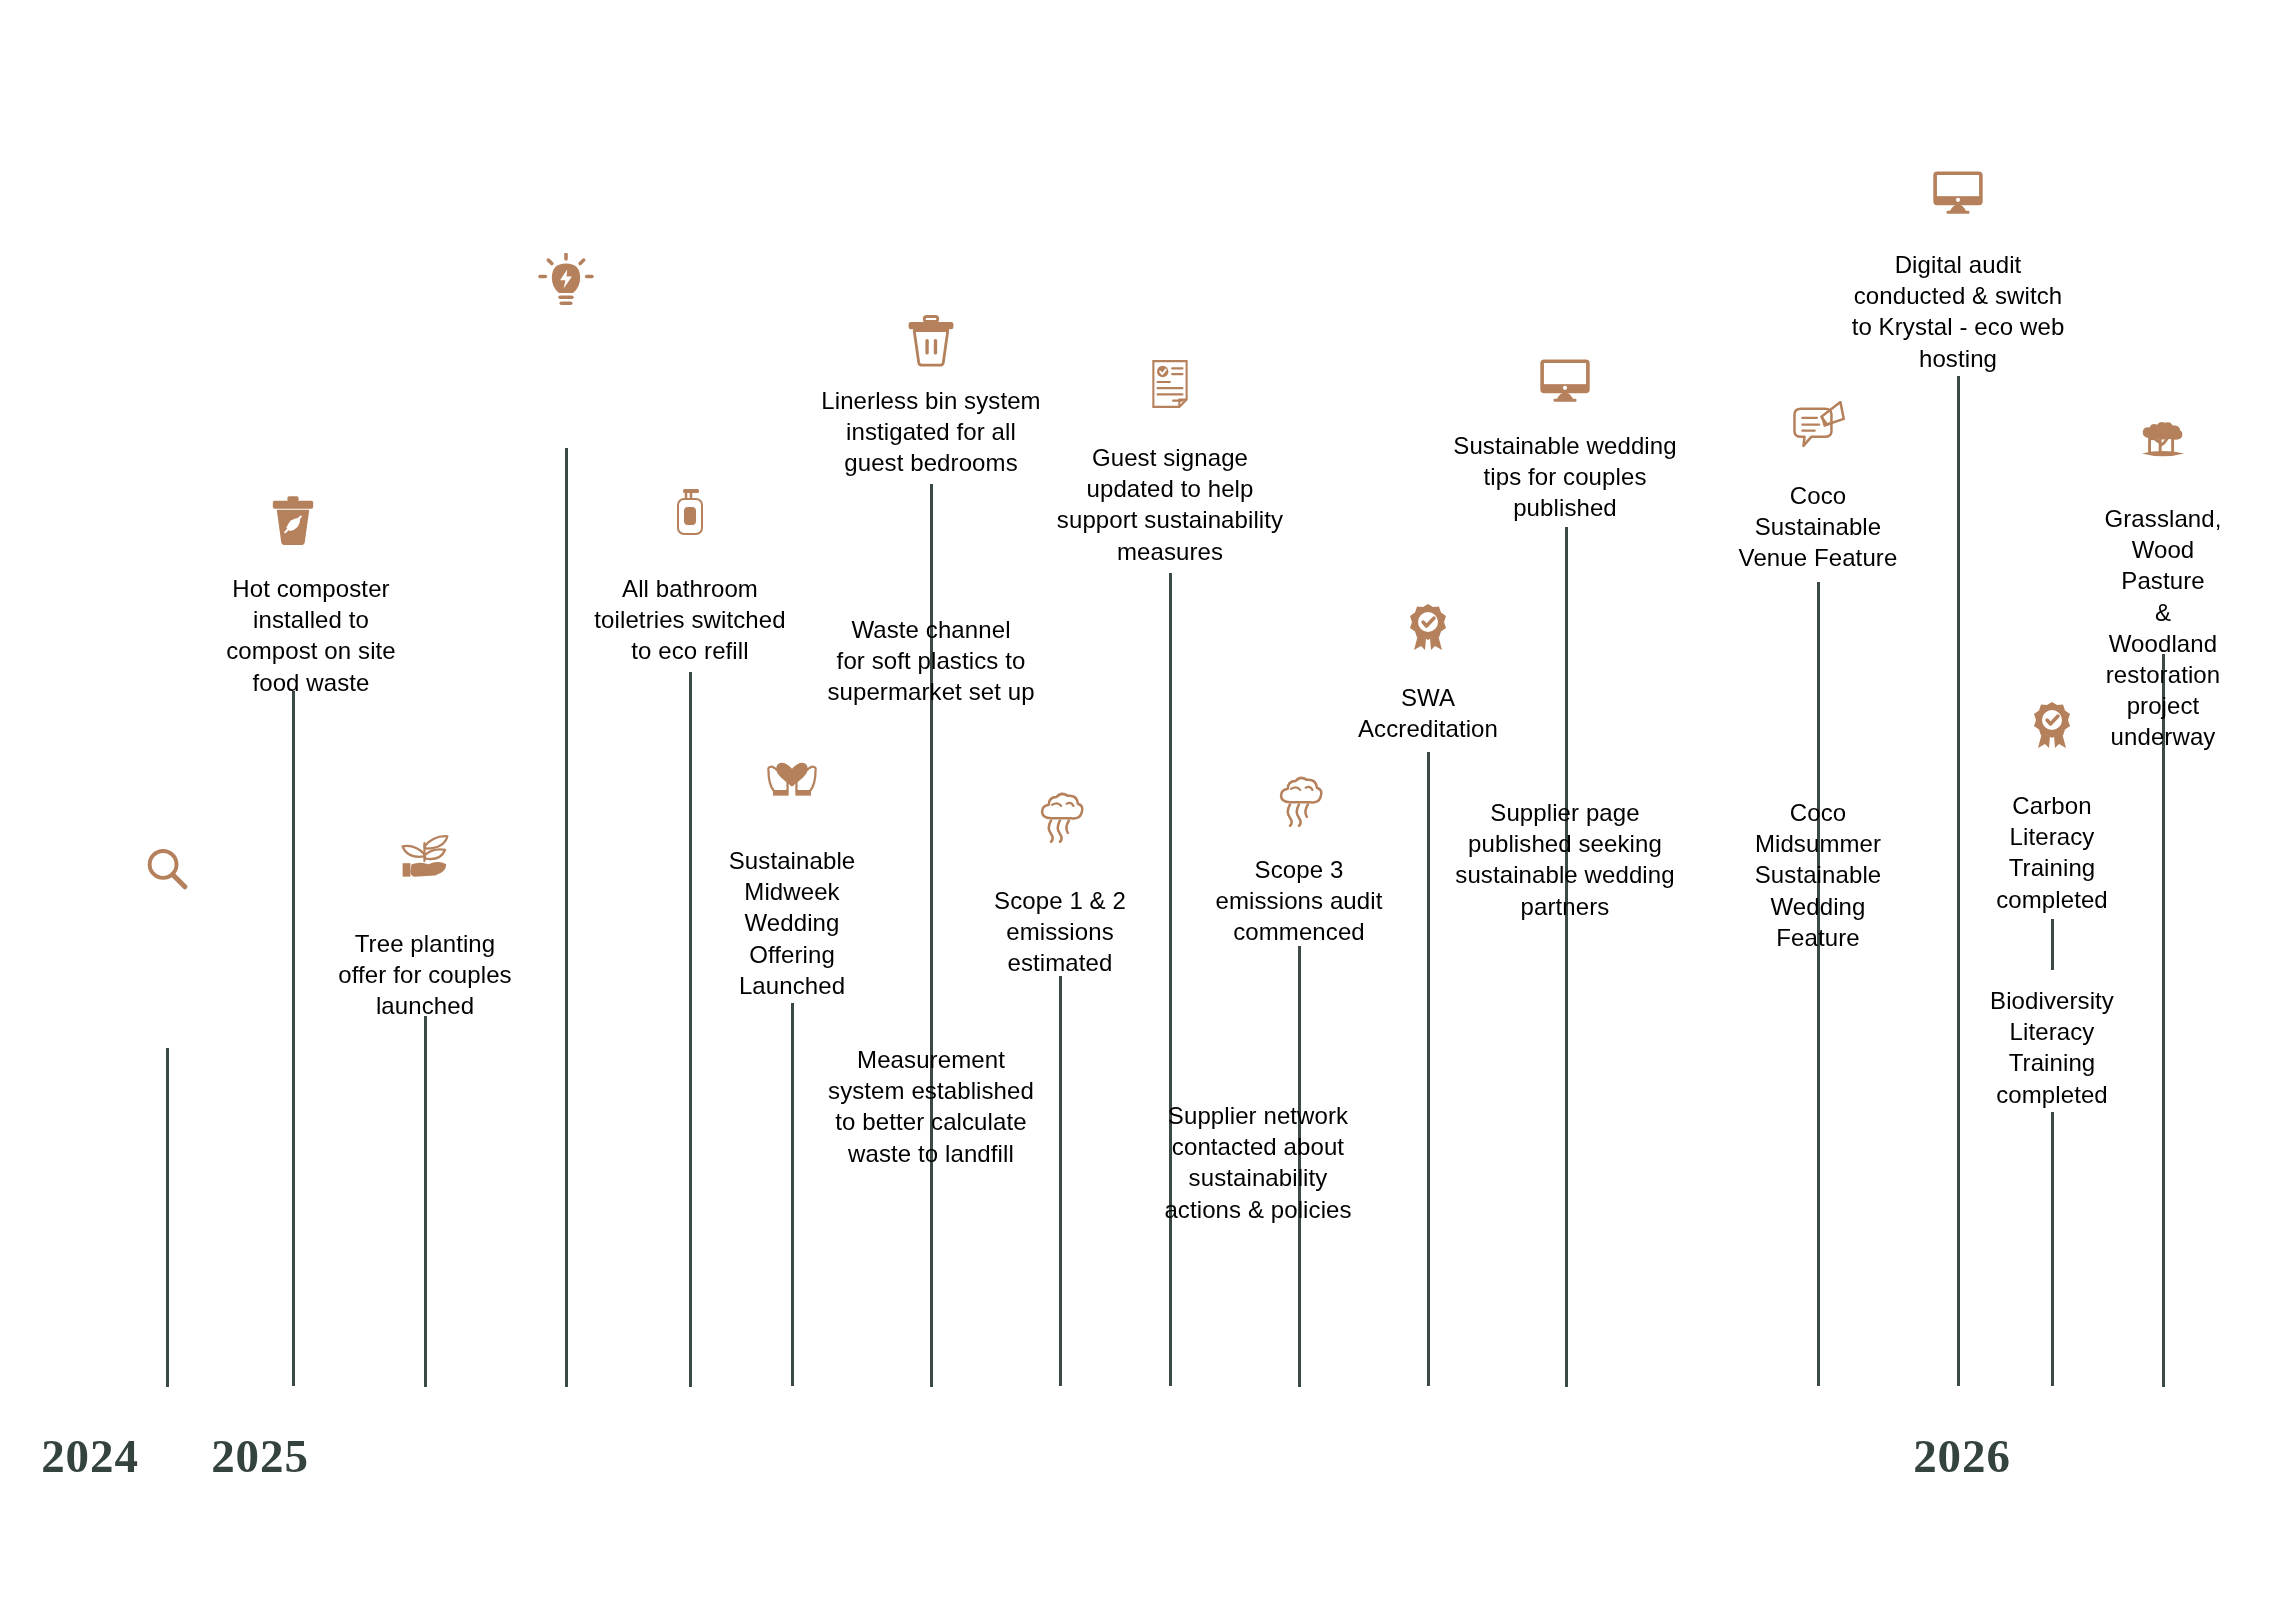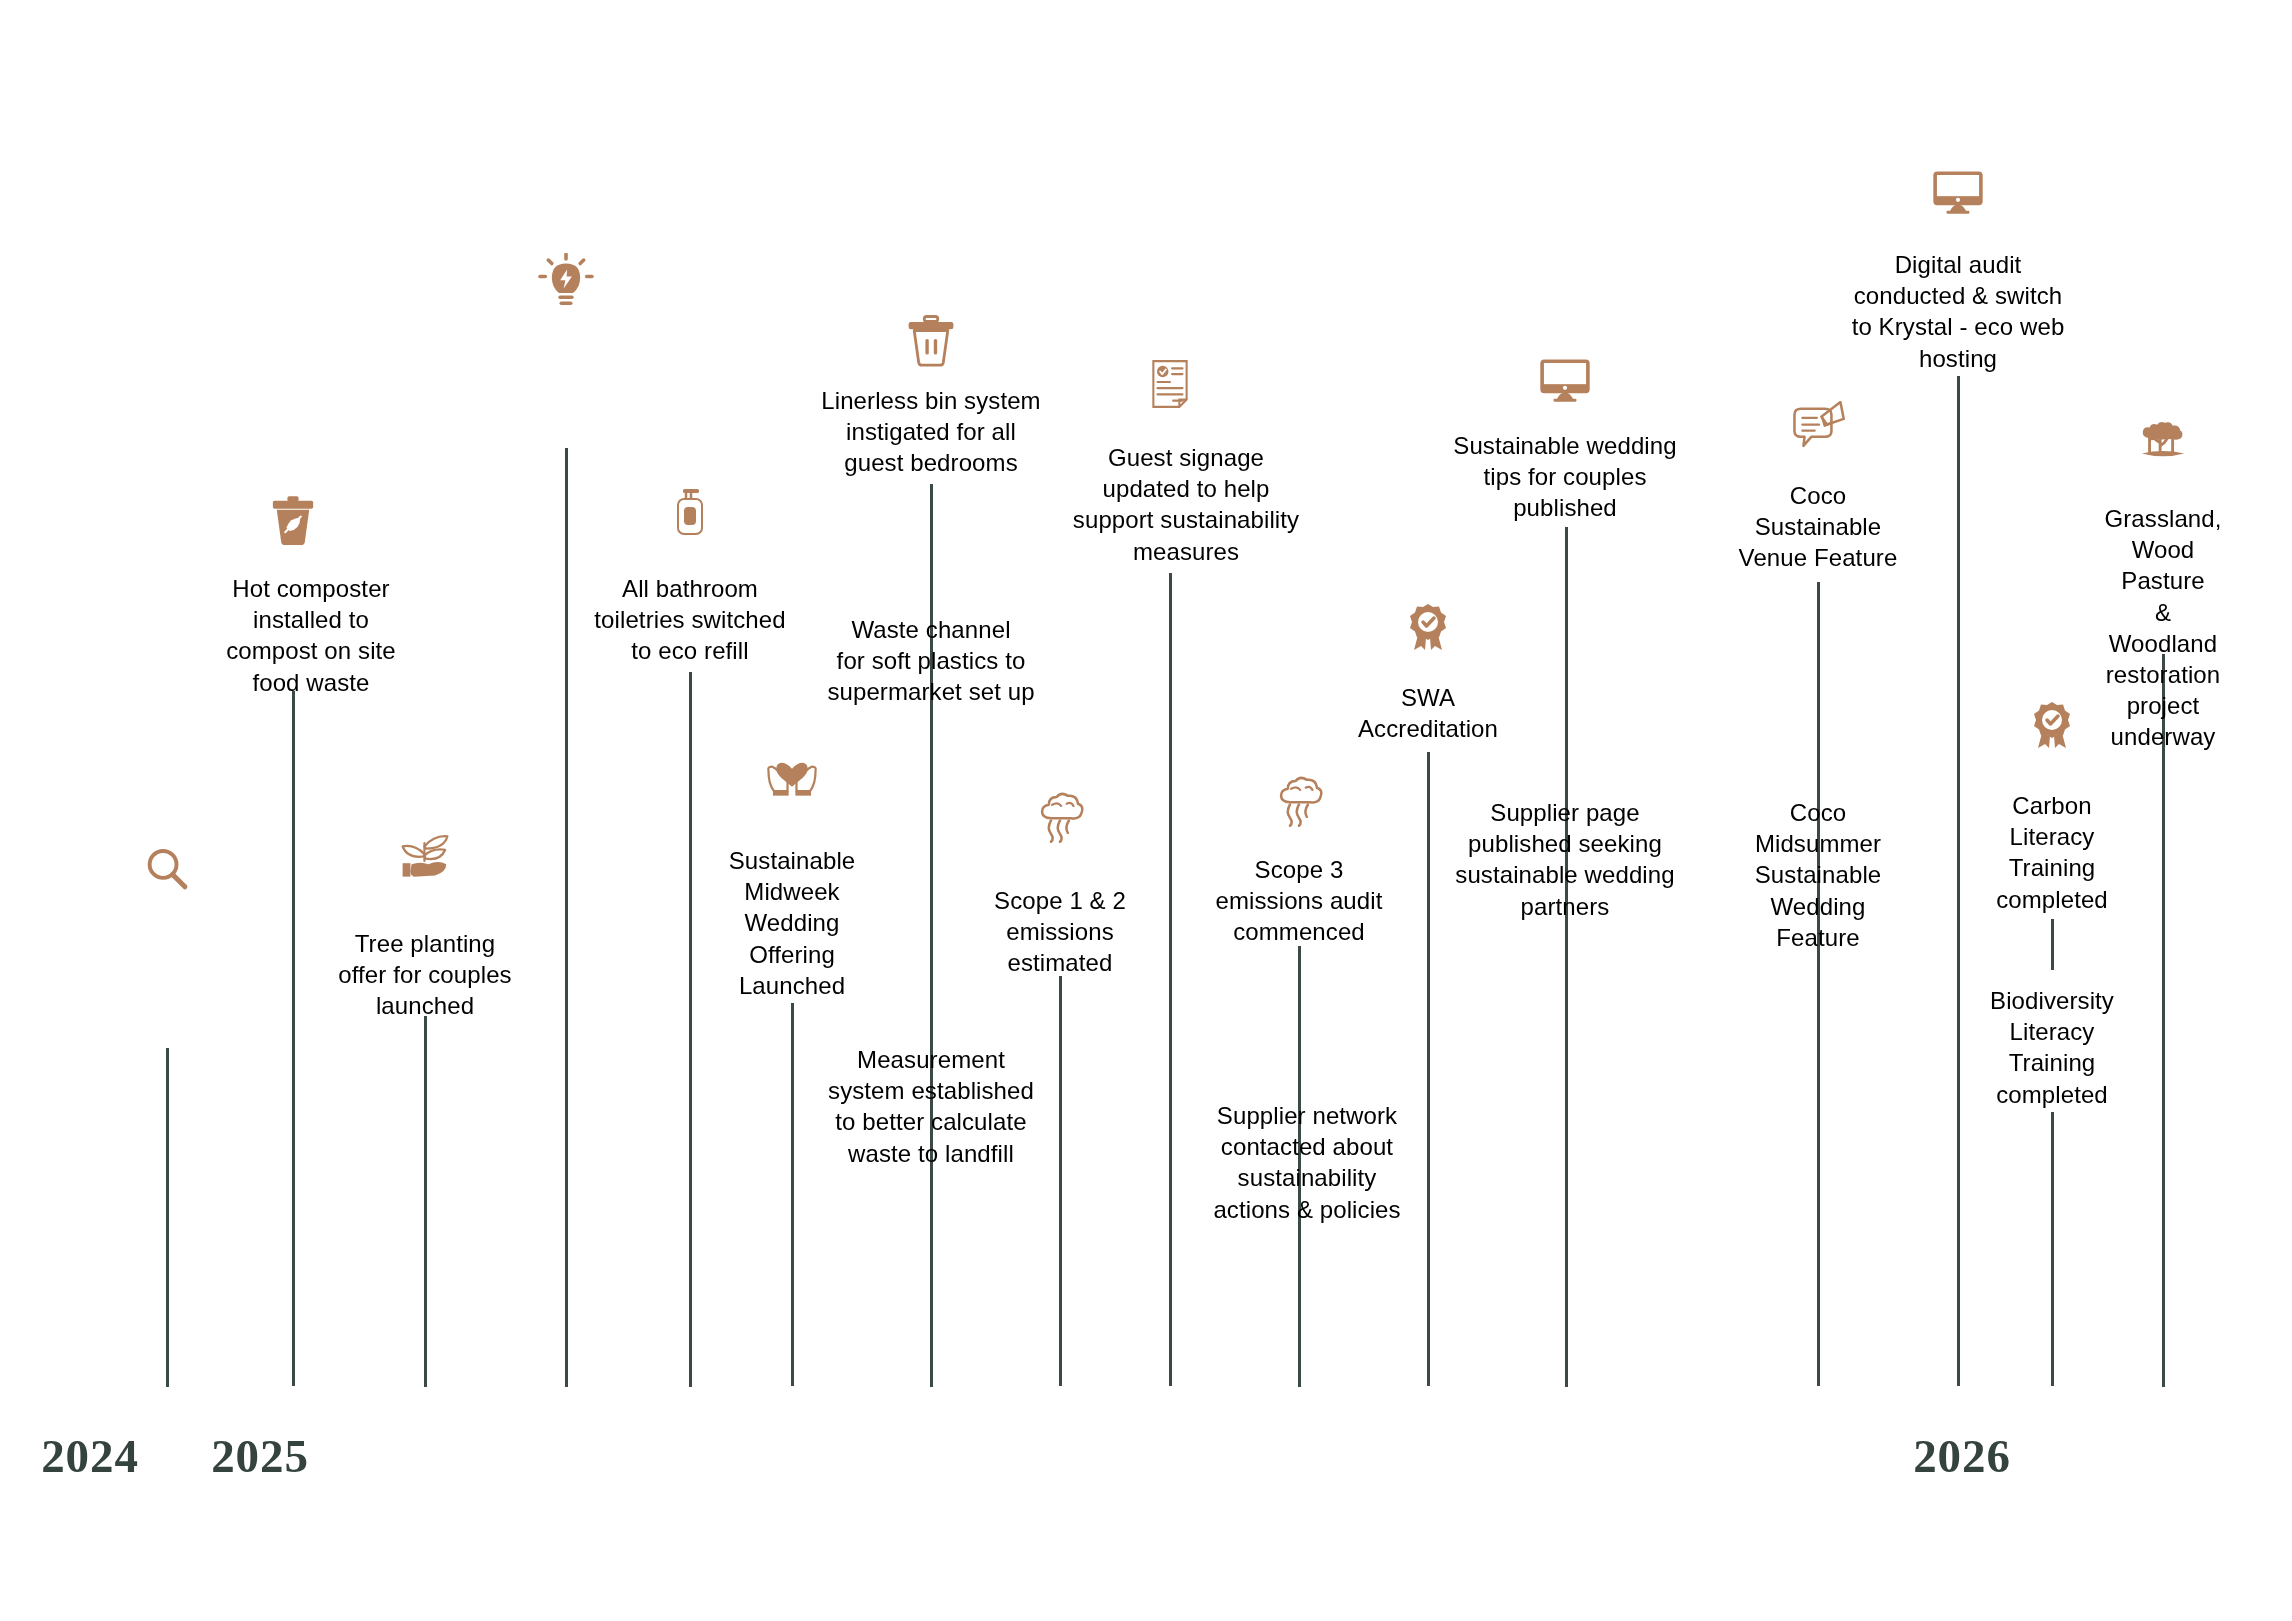--- a/index.html
+++ b/index.html
@@ -206,42 +206,42 @@
           <circle cx="36" cy="26" r="11" fill="#b5815c"></circle>
           <path d="M31 26 L35 31 L42 22" fill="none" stroke="#ffffff" stroke-width="3.5" stroke-linecap="round" stroke-linejoin="round"></path>
           <line x1="54" y1="20" x2="74" y2="20" stroke="#b5815c" stroke-width="4" stroke-linecap="round"></line>
           <line x1="54" y1="31" x2="74" y2="31" stroke="#b5815c" stroke-width="4" stroke-linecap="round"></line>
           <line x1="26" y1="46" x2="50" y2="46" stroke="#b5815c" stroke-width="4" stroke-linecap="round"></line>
           <line x1="26" y1="58" x2="74" y2="58" stroke="#b5815c" stroke-width="4" stroke-linecap="round"></line>
           <line x1="26" y1="70" x2="74" y2="70" stroke="#b5815c" stroke-width="4" stroke-linecap="round"></line>
           <line x1="56" y1="82" x2="74" y2="82" stroke="#b5815c" stroke-width="4" stroke-linecap="round"></line>
         </svg></span>
     </div>
-    <div class="event" style="left: 1170px; top: 442px; margin-left: 16px;">
+    <div class="event" style="left: 1170px; top: 442px;">
       <span class="label">Guest signage
 updated to help
 support sustainability
 measures</span>
     </div>
     <div class="event" style="left: 1299px; top: 772px;">
       <span class="icon"><svg width="56" height="56" viewBox="0 0 100 100" xmlns="http://www.w3.org/2000/svg">
           <path d="M30 30 Q30 16 44 16 Q52 6 64 14 Q80 12 82 28 Q94 32 88 46 Q84 56 70 54 L34 54 Q18 54 18 42 Q18 32 30 30 Z" fill="none" stroke="#b5815c" stroke-width="4.5" stroke-linejoin="round"></path>
           <path d="M36 30 Q46 24 52 32" fill="none" stroke="#b5815c" stroke-width="4" stroke-linecap="round"></path>
           <path d="M62 28 Q70 24 74 32" fill="none" stroke="#b5815c" stroke-width="4" stroke-linecap="round"></path>
           <path d="M34 58 Q26 72 34 82 Q40 90 34 96" fill="none" stroke="#b5815c" stroke-width="4.5" stroke-linecap="round"></path>
           <path d="M50 58 Q42 72 50 82 Q56 90 50 96" fill="none" stroke="#b5815c" stroke-width="4.5" stroke-linecap="round"></path>
           <path d="M66 58 Q58 70 64 80" fill="none" stroke="#b5815c" stroke-width="4.5" stroke-linecap="round"></path>
         </svg></span>
     </div>
     <div class="event" style="left: 1299px; top: 854px;">
       <span class="label">Scope 3
 emissions audit
 commenced</span>
     </div>
-    <div class="event" style="left: 1307px; top: 1100px;">
+    <div class="event" style="left: 1258px; top: 1100px;">
       <span class="label">Supplier network
 contacted about
 sustainability
 actions &amp; policies</span>
     </div>
     <div class="event" style="left: 1428px; top: 602px;">
       <span class="icon"><svg width="50" height="50" viewBox="0 0 100 100" xmlns="http://www.w3.org/2000/svg">
           <path d="M50 4 L60 10 L72 9 L76 21 L86 28 L82 40 L86 52 L76 59 L72 71 L60 70 L50 76 L40 70 L28 71 L24 59 L14 52 L18 40 L14 28 L24 21 L28 9 L40 10 Z" fill="#b5815c"></path>
           <circle cx="50" cy="40" r="20" fill="#ffffff"></circle>
           <path d="M40 40 L47 48 L62 32" fill="none" stroke="#b5815c" stroke-width="7" stroke-linecap="round" stroke-linejoin="round"></path>

